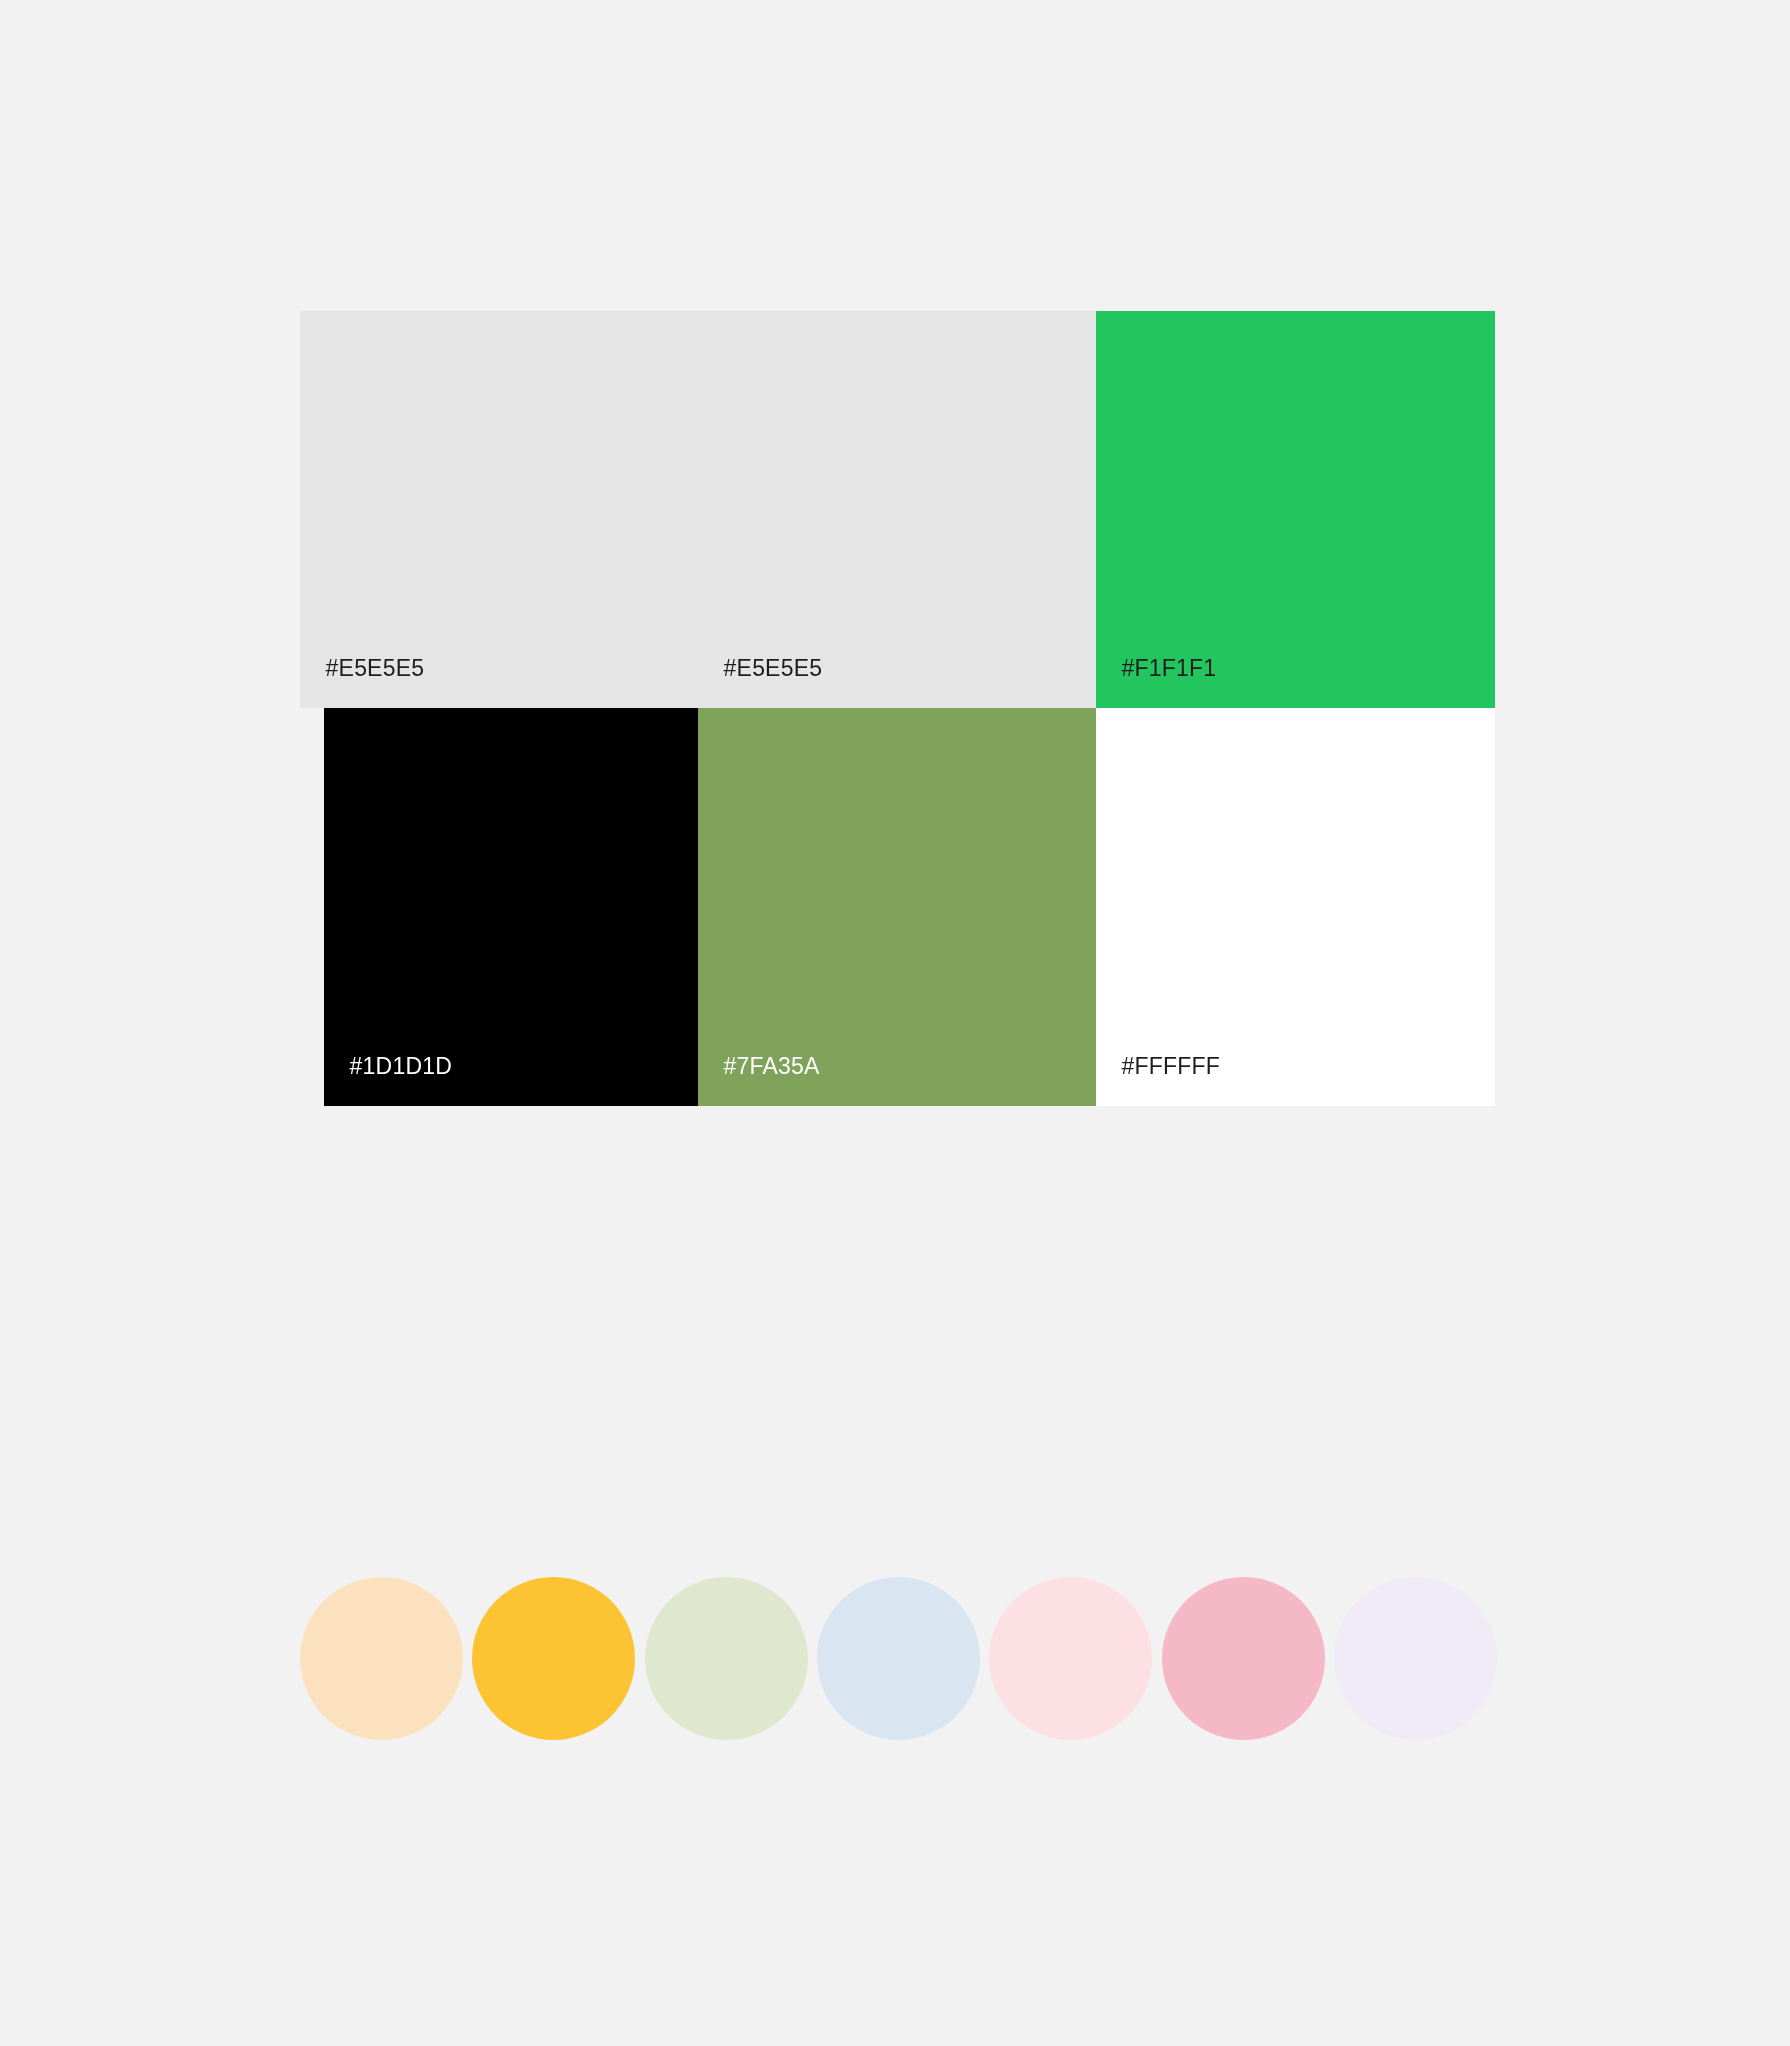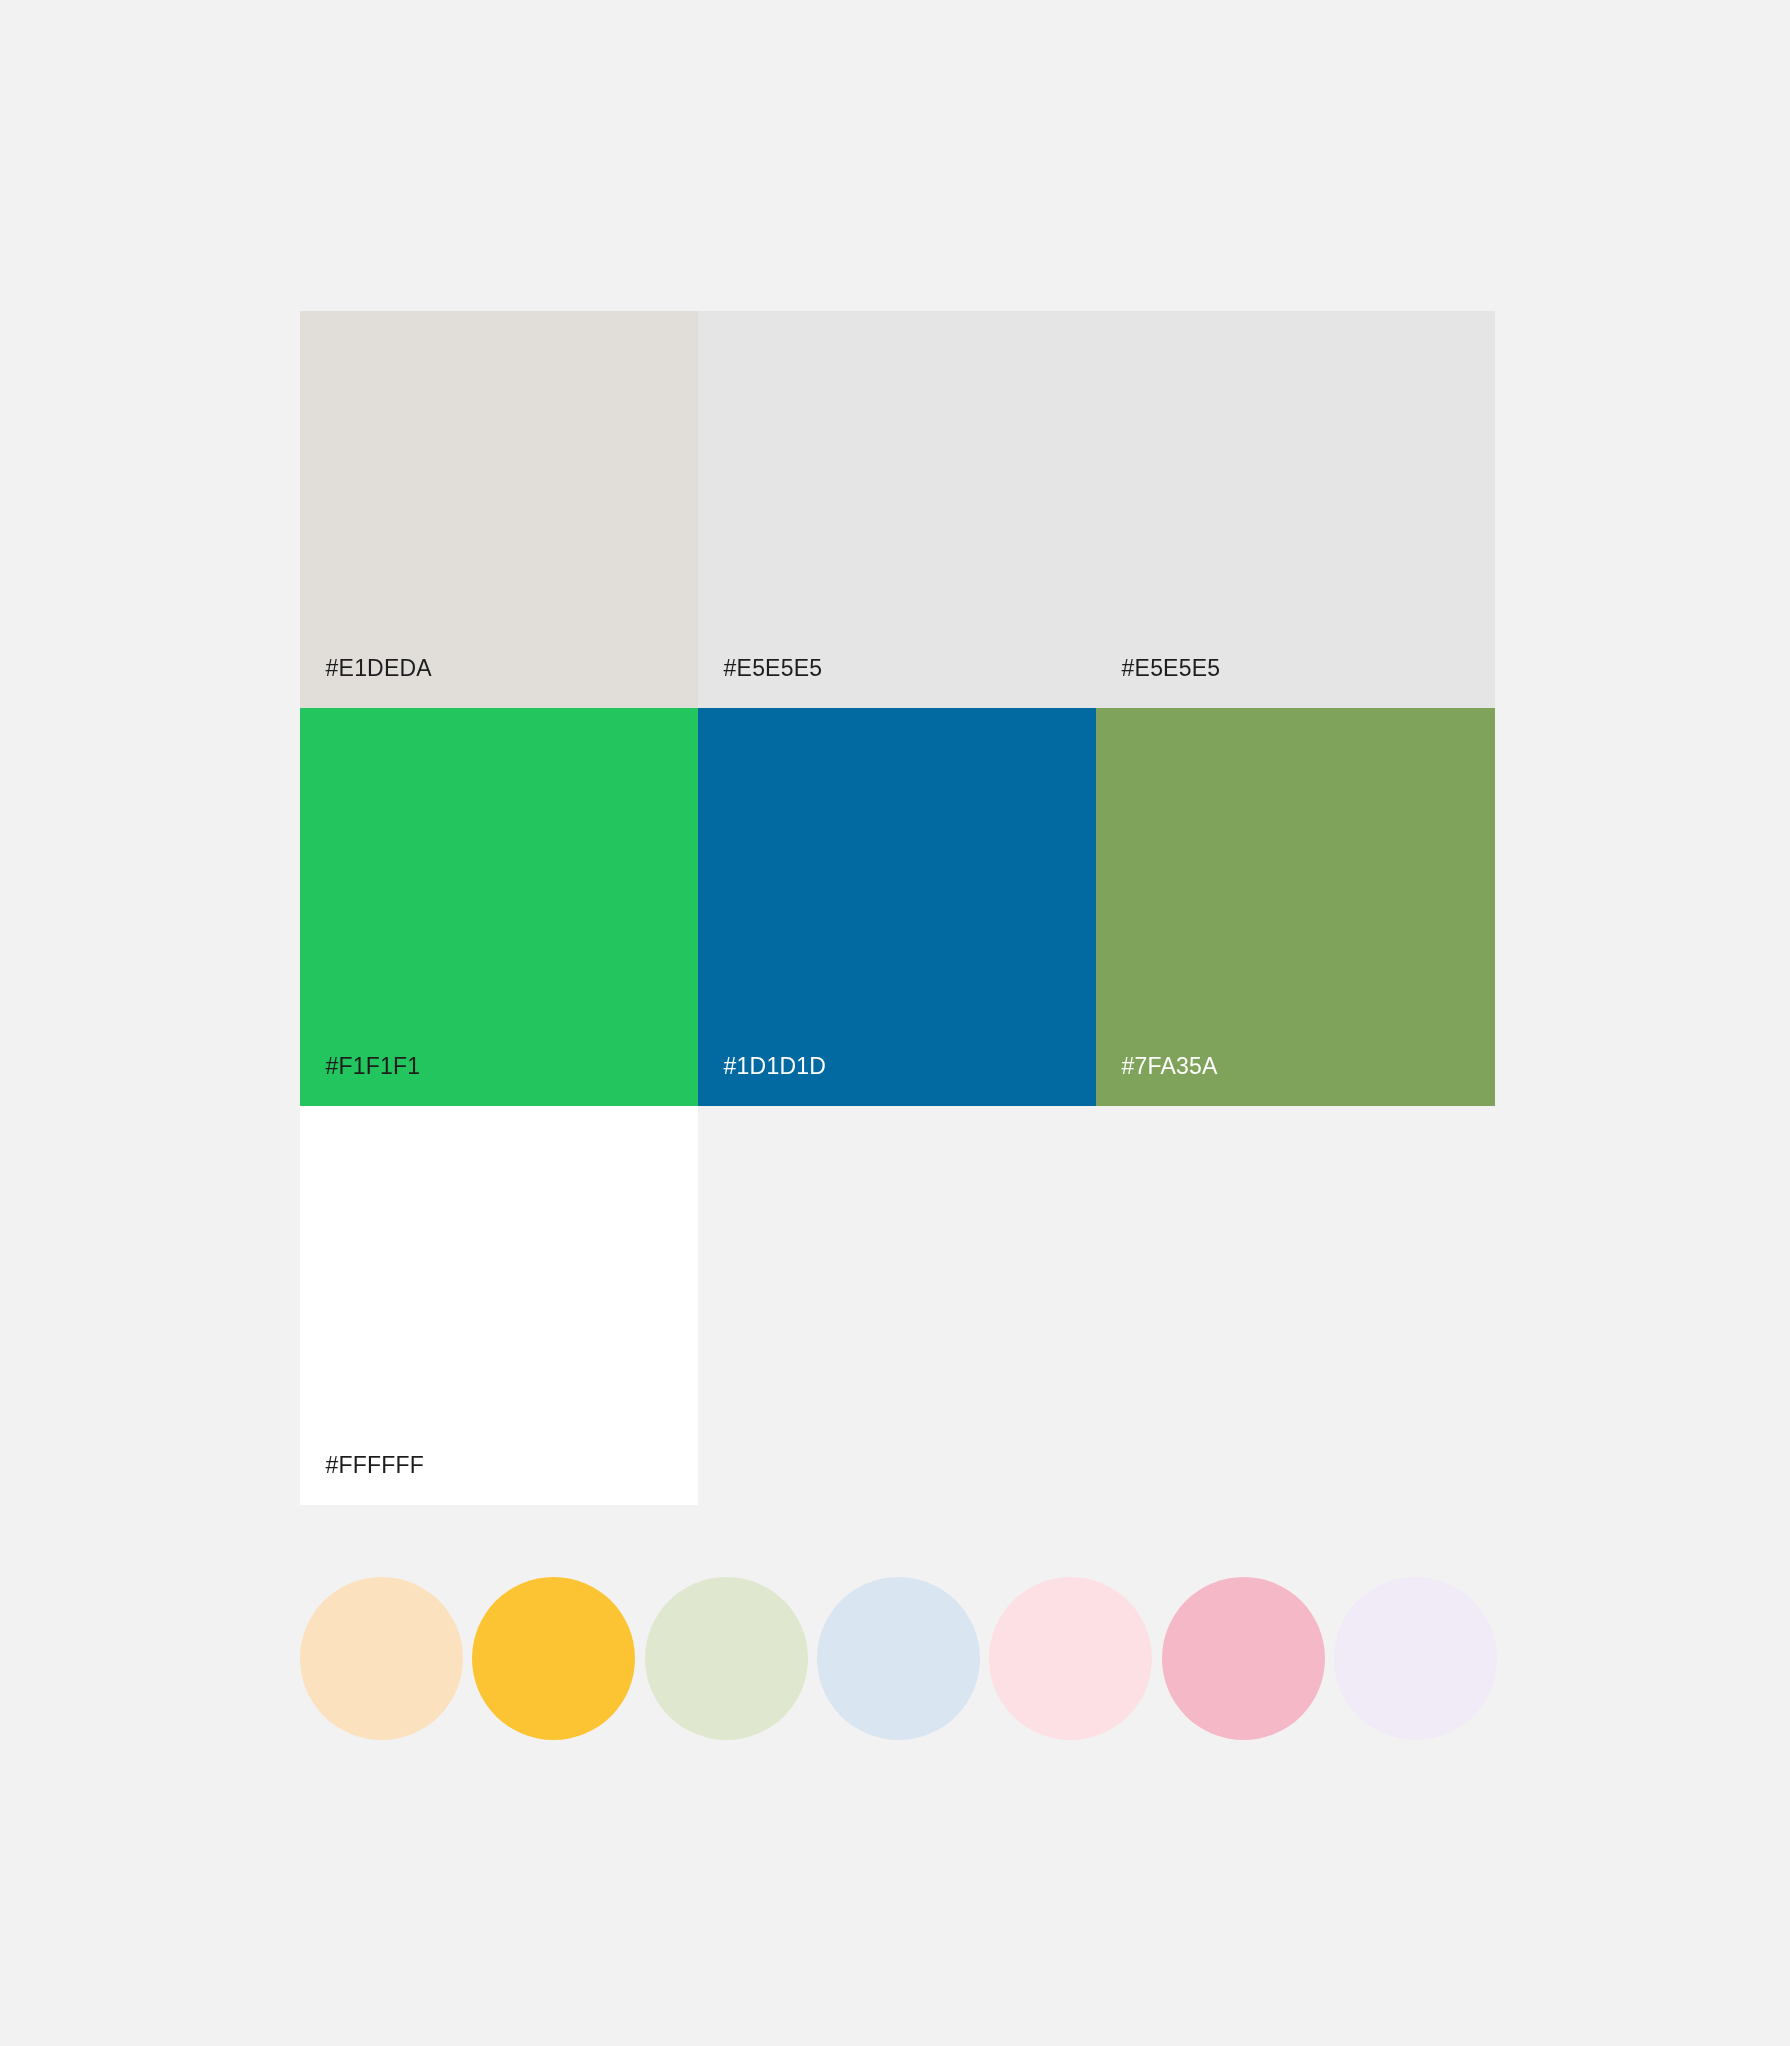--- a/index.html
+++ b/index.html
@@ -74,33 +74,30 @@
     border-radius: 50%;
     flex: 0 0 auto;
   }
 </style>
 </head>
 <body>
 
 <div id="palette-root">
 
   <div id="swatch-grid">
-      <div class="swatch" style="background: rgb(225, 222, 218);">
-        <span class="swatch-label label-dark">#E1DEDA</span>
-      </div>
       <div class="swatch" style="background: rgb(229, 229, 229);">
         <span class="swatch-label label-dark">#E5E5E5</span>
       </div>
       <div class="swatch" style="background: rgb(229, 229, 229);">
         <span class="swatch-label label-dark">#E5E5E5</span>
       </div>
       <div class="swatch" style="background: #22c55e;">
         <span class="swatch-label label-dark">#F1F1F1</span>
       </div>
-      <div class="swatch" style="background: #0369a1;">
+      <div class="swatch" style="background: #000000; margin-left: 24px;">
         <span class="swatch-label label-light">#1D1D1D</span>
       </div>
       <div class="swatch" style="background: rgb(127, 163, 90); padding-left: 40px;">
         <span class="swatch-label label-light">#7FA35A</span>
       </div>
       <div class="swatch" style="background: rgb(255, 255, 255); padding-left: 44px;">
         <span class="swatch-label label-dark">#FFFFFF</span>
       </div>
     </div>
 

